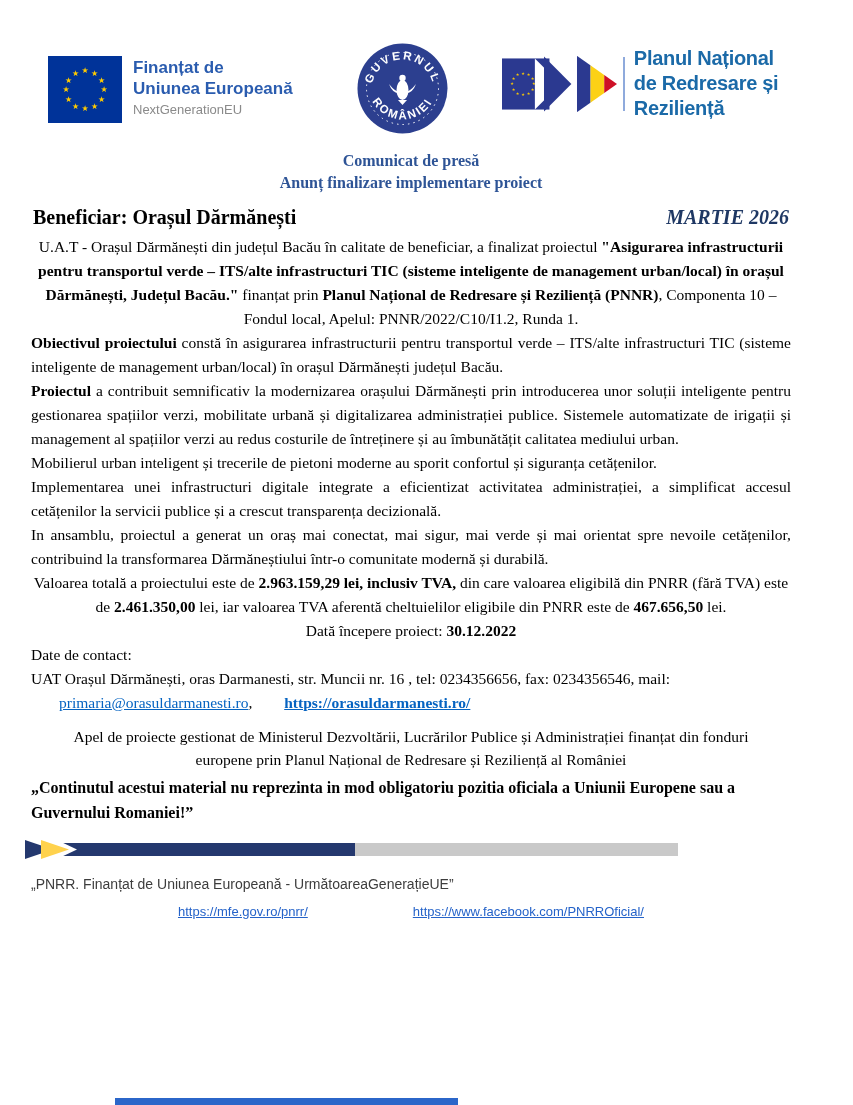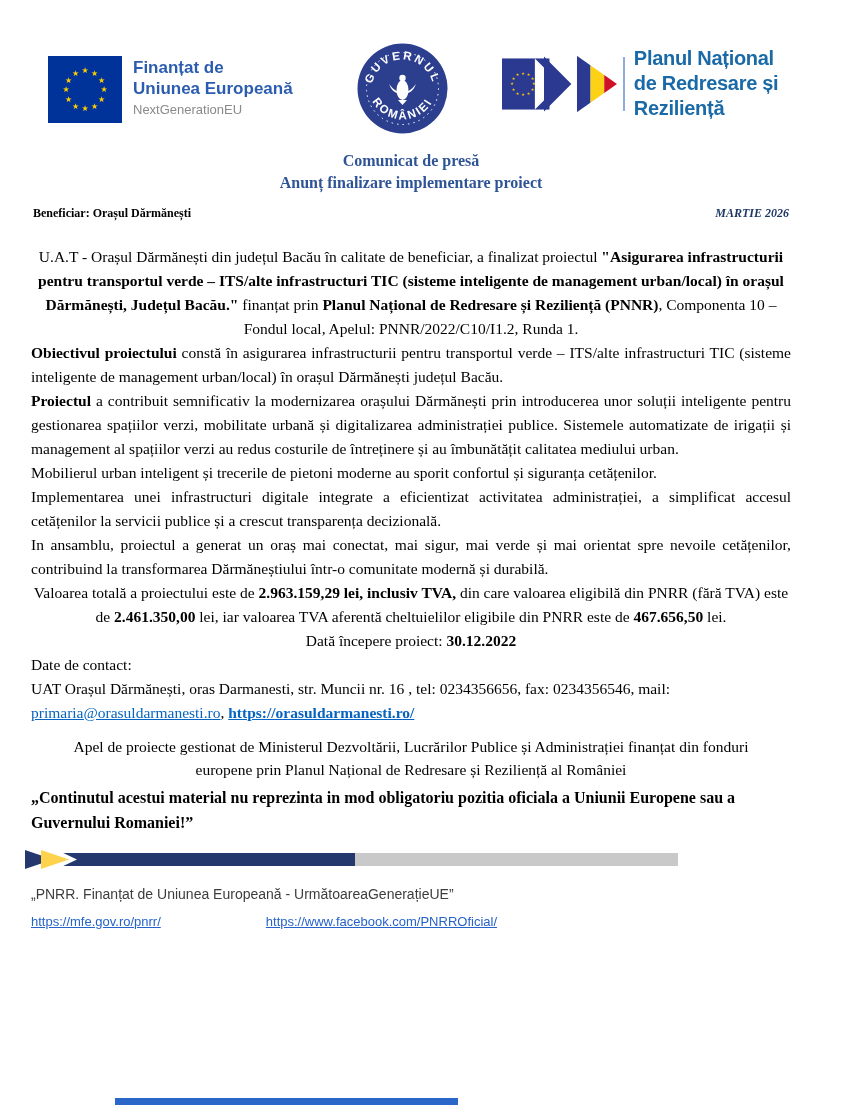--- a/index.html
+++ b/index.html
@@ -12,35 +12,35 @@
   .eu-l1{font-family:"Liberation Sans",sans-serif;font-weight:700;font-size:17px;line-height:21px;color:#2A5CAF;}
   .eu-l3{font-family:"Liberation Sans",sans-serif;font-size:13px;line-height:21px;color:#8A8A8A;}
   .gov-seal{position:absolute;left:356px;top:42px;}
   .pnrr-logo{position:absolute;left:502px;top:46px;display:flex;align-items:center;}
   .pnrr-divider{width:2px;height:54px;background:#8FAADC;margin:0 9px 0 6px;}
   .pnrr-text div{font-family:"Liberation Sans",sans-serif;font-weight:700;font-size:20px;
                  line-height:25px;color:#1B6AA8;letter-spacing:-0.3px;}
   
   .content{padding:0 62px 0 31px;}
   .title{color:#2E5496;font-weight:700;font-size:16px;line-height:22px;text-align:center;margin-top:4px;}
-  .meta-row{display:flex;justify-content:space-between;align-items:baseline;margin:12px 2px 24px 2px;
-            font-weight:700;font-size:12px;}
+  .meta-row{display:flex;justify-content:space-between;align-items:baseline;margin:12px 2px 6px 2px;
+            font-weight:700;font-size:20px;}
   .meta-date{font-style:italic;color:#1F3864;}
   .bodytxt{font-size:15.5px;line-height:24px;}
   p{margin:0;}
   .center{text-align:center;}
   .just{text-align:justify;}
   .b{font-weight:700;}
-  a.lnk{color:#0563C1;text-decoration:underline;cursor:pointer;}
+  a.lnk{color:#0563C1;text-decoration:underline;cursor:pointer;margin-left:28px;}
   .call-info{text-align:center;margin-top:10px;padding:0 34px;line-height:23px;}
   .disclaimer{text-align:left;font-weight:700;font-size:16px;line-height:25px;margin-top:4px;}
   .bar-wrap{margin:14px 0 0 -6px;display:block;}
   .footer-quote{font-family:"Liberation Sans",sans-serif;font-size:14px;color:#3D3D3D;
                 text-align:left;margin-top:16px;}
-  .links-row{display:flex;justify-content:flex-start;gap:105px;margin-top:12px;
+  .links-row{display:flex;justify-content:center;gap:105px;margin-top:12px;
              font-family:"Liberation Sans",sans-serif;font-size:13px;}
   .links-row a{color:#2563C9;text-decoration:underline;cursor:pointer;}
   .bottom-strip{position:absolute;left:115px;bottom:0;width:343px;height:7px;background:#2B66C9;}
 </style>
 </head>
 <body>
 
 <div class="page">
 
   <div class="header">

